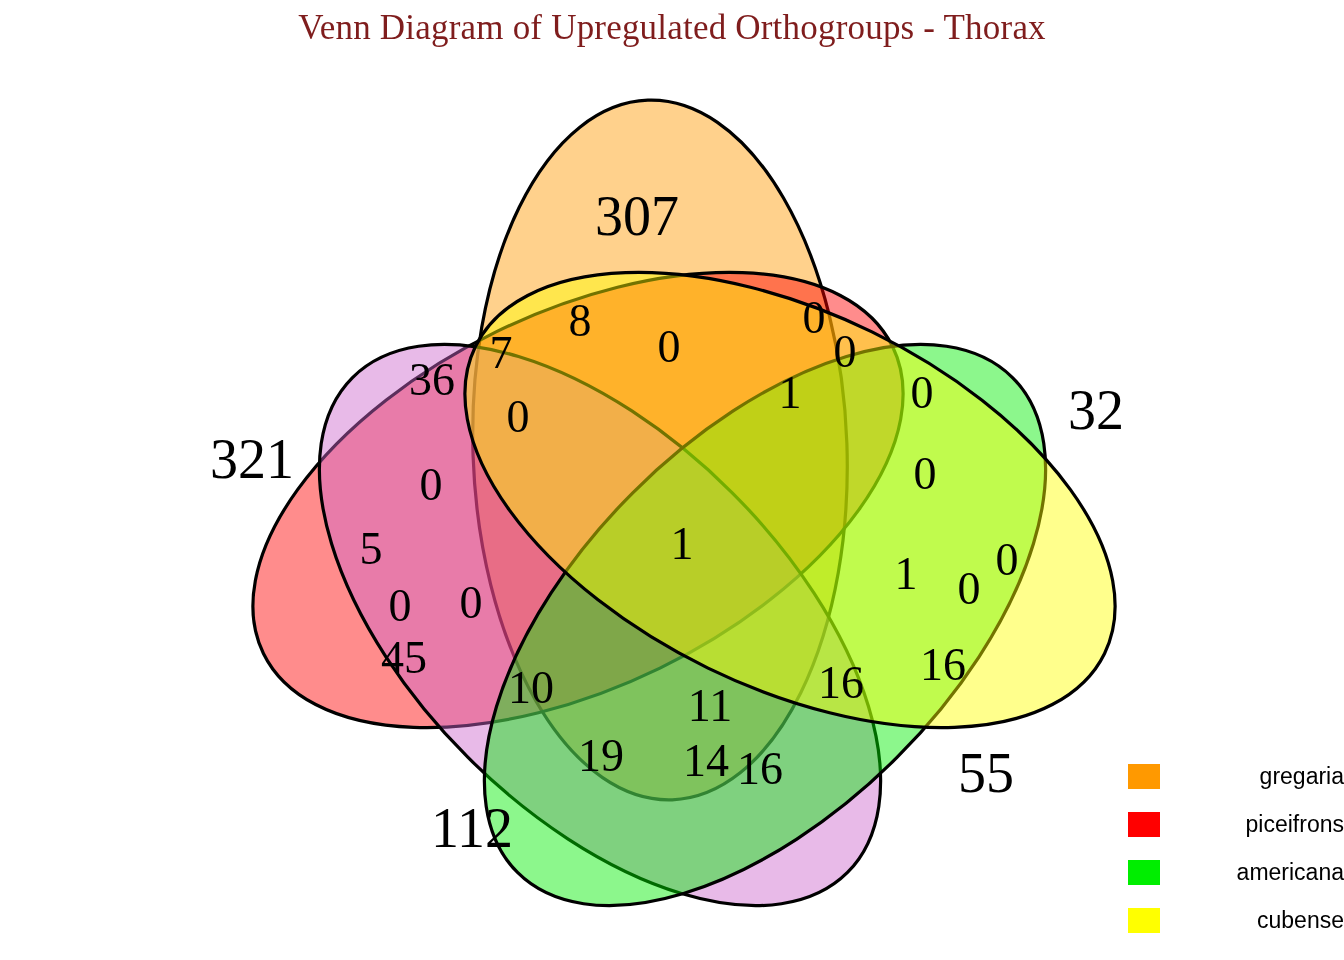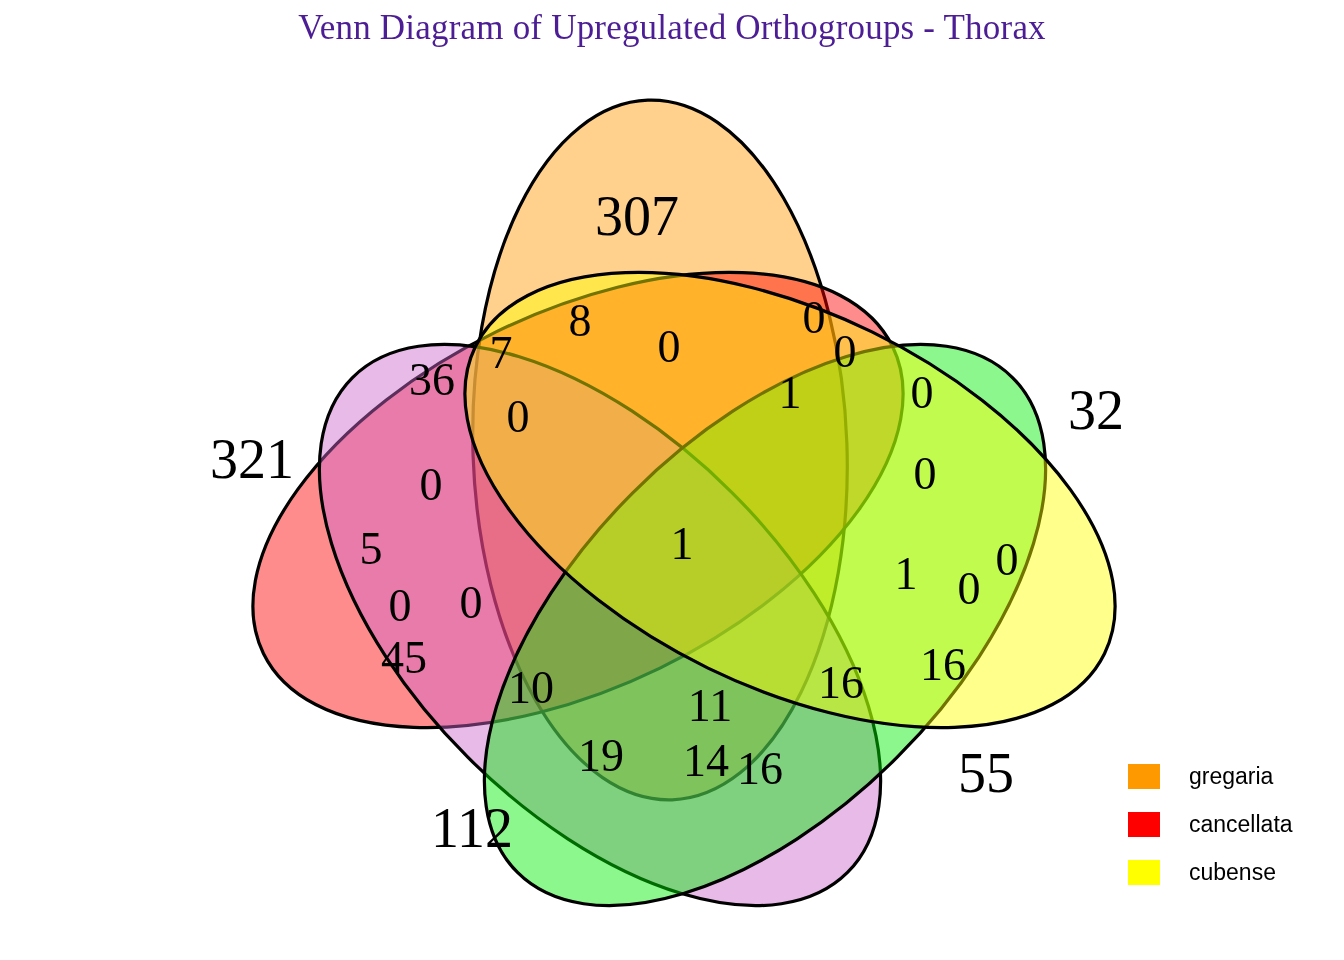--- a/index.html
+++ b/index.html
@@ -16,21 +16,21 @@
     font-family: "Liberation Serif", serif;
   }
   #title {
     position: absolute;
     left: 0;
     top: 8px;
     width: 1344px;
     text-align: center;
     font-family: "Liberation Serif", serif;
     font-size: 35px;
-    color: #4c1d95;
+    color: #7f1d1d;
     letter-spacing: 0.2px;
     white-space: nowrap;
   }
   #venn-svg {
     position: absolute;
     left: 0;
     top: 0;
   }
   .region-count {
     font-family: "Liberation Serif", serif;
@@ -41,20 +41,21 @@
   .legend {
     position: absolute;
     left: 1128px;
     top: 752px;
     width: 216px;
   }
   .legend-row {
     display: flex;
     align-items: center;
     height: 48px;
+    justify-content: space-between;
   }
   .legend-swatch {
     width: 32px;
     height: 25px;
     flex: 0 0 auto;
   }
   .legend-label {
     margin-left: 29px;
     font-family: "Liberation Sans", sans-serif;
     font-size: 23px;
@@ -128,21 +129,25 @@
     </g>
   </svg>
 
   <div class="legend">
     <div class="legend-row">
       <span class="legend-swatch" style="background: rgb(255, 153, 0);"></span>
       <span class="legend-label">gregaria</span>
     </div>
     <div class="legend-row">
       <span class="legend-swatch" style="background: rgb(255, 0, 0);"></span>
-      <span class="legend-label">cancellata</span>
+      <span class="legend-label">piceifrons</span>
+    </div>
+    <div class="legend-row">
+      <span class="legend-swatch" style="background: rgb(0, 238, 0);"></span>
+      <span class="legend-label">americana</span>
     </div>
     <div class="legend-row">
       <span class="legend-swatch" style="background: rgb(255, 255, 0);"></span>
       <span class="legend-label">cubense</span>
     </div>
   </div>
 
 </div>
 
 </body></html>

